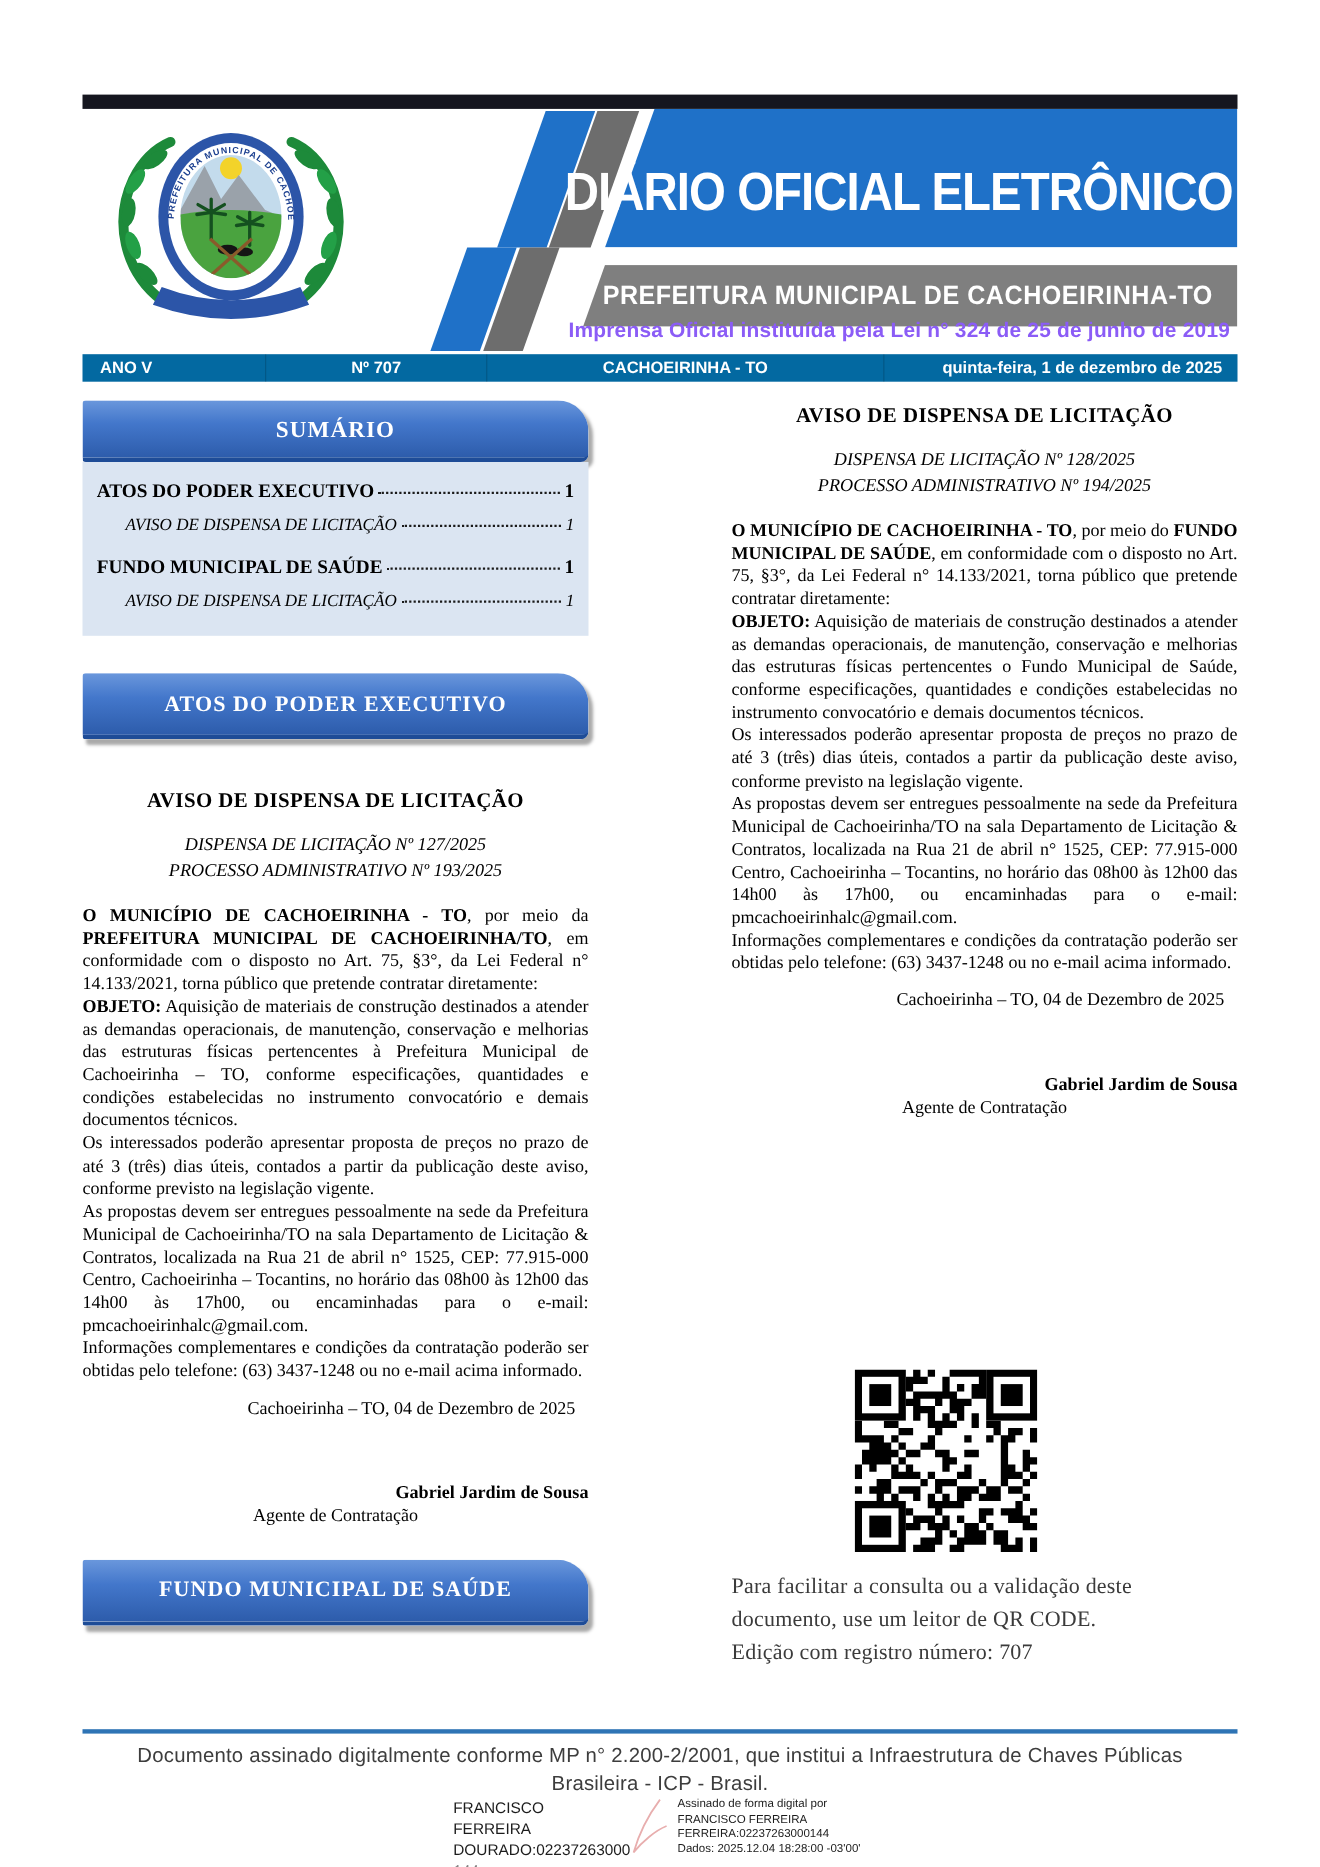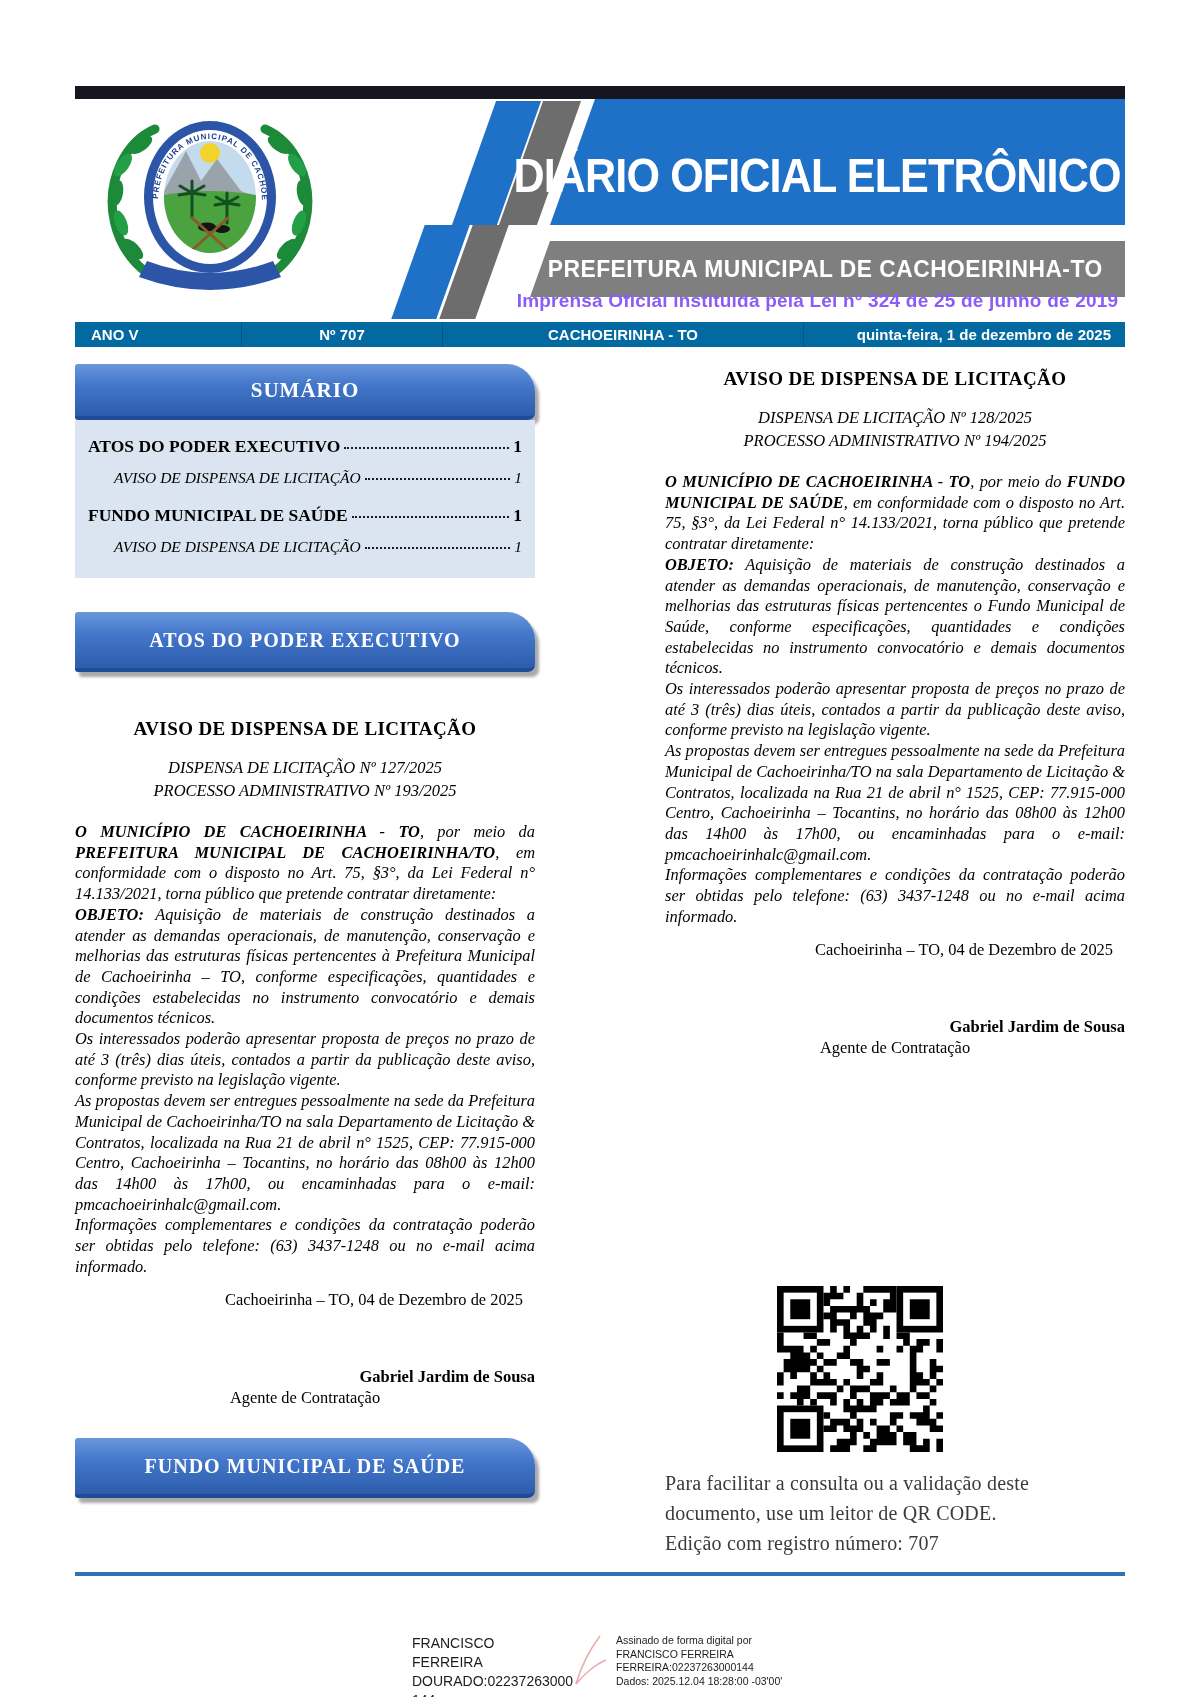--- a/index.html
+++ b/index.html
@@ -61,21 +61,21 @@
   .toc-sub .toc-page{font-style:italic;font-size:15.5px;}
   .toc-row:first-child{margin-top:0;}
   .sec-banner{font-size:20px;}
   .banner-atos{margin-top:34px;height:56px;}
   .banner-fundo{margin-top:30px;height:56px;}
 
   
   .art-title{margin-top:46px;text-align:center;font-weight:bold;font-size:19px;letter-spacing:0.4px;}
   .col-right .art-title{margin-top:12px;}
   .art-refs{margin-top:16px;text-align:center;font-style:italic;font-size:16.5px;line-height:23px;}
-  .art-body{margin-top:20px;font-size:16.4px;line-height:20.7px;text-align:justify;font-style:italic;}
+  .art-body{margin-top:20px;font-size:16.4px;line-height:20.7px;text-align:justify;}
   .art-body p{margin:0;}
   .art-date{margin-top:13px;text-align:right;padding-right:12px;font-size:16.4px;}
   .art-signer{margin-top:56px;text-align:center;line-height:21px;}
   .signer-name{font-weight:bold;font-size:16.5px;text-align:right;}
   .signer-role{font-size:16.4px;}
 
   
   .qr-wrap{margin-top:228px;margin-left:112px;width:166px;height:166px;}
   .qr-caption{margin-top:16px;text-align:left;font-family:Liberation Serif, serif;
       font-size:20px;line-height:30px;color:#3b3b3b;letter-spacing:0.2px;}
@@ -258,20 +258,21 @@
           </svg></div>
       <div class="qr-caption">
         <div>Para facilitar a consulta ou a validação deste</div>
         <div>documento, use um leitor de QR CODE.</div>
         <div>Edição com registro número: 707</div>
       </div>
     </div>
   </div>
 
   <div class="footer-rule"></div>
+  <div class="footer-notice">Documento assinado digitalmente conforme MP n° 2.200-2/2001, que institui a Infraestrutura de Chaves Públicas Brasileira - ICP - Brasil.</div>
 
   <div class="footer-sig">
     <div class="sig-subject">FRANCISCO FERREIRA DOURADO:02237263000 144</div>
     <svg class="sig-squiggle" width="40" height="58" viewBox="0 0 40 58">
       <path d="M30 6 C18 22 10 40 6 54 C14 44 26 34 36 30" fill="none" stroke="#e8aeae" stroke-width="1.6"></path>
     </svg>
     <div class="sig-details">
       <div>Assinado de forma digital por</div>
       <div>FRANCISCO FERREIRA</div>
       <div>FERREIRA:02237263000144</div>

